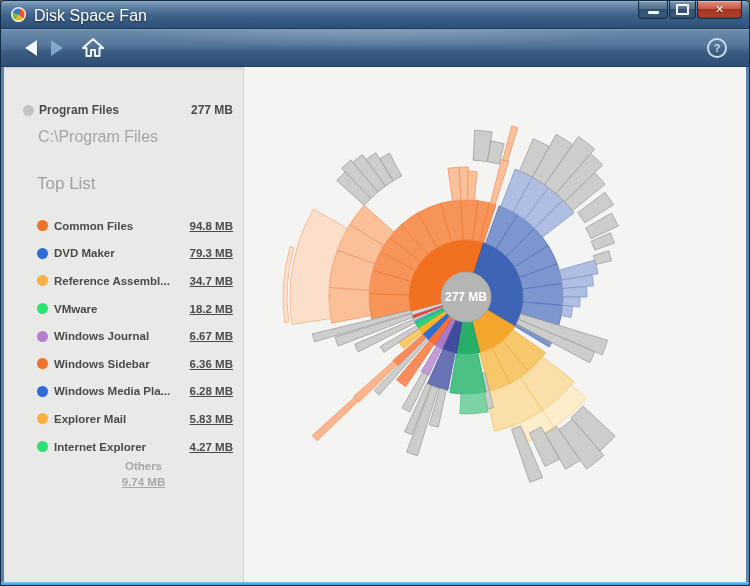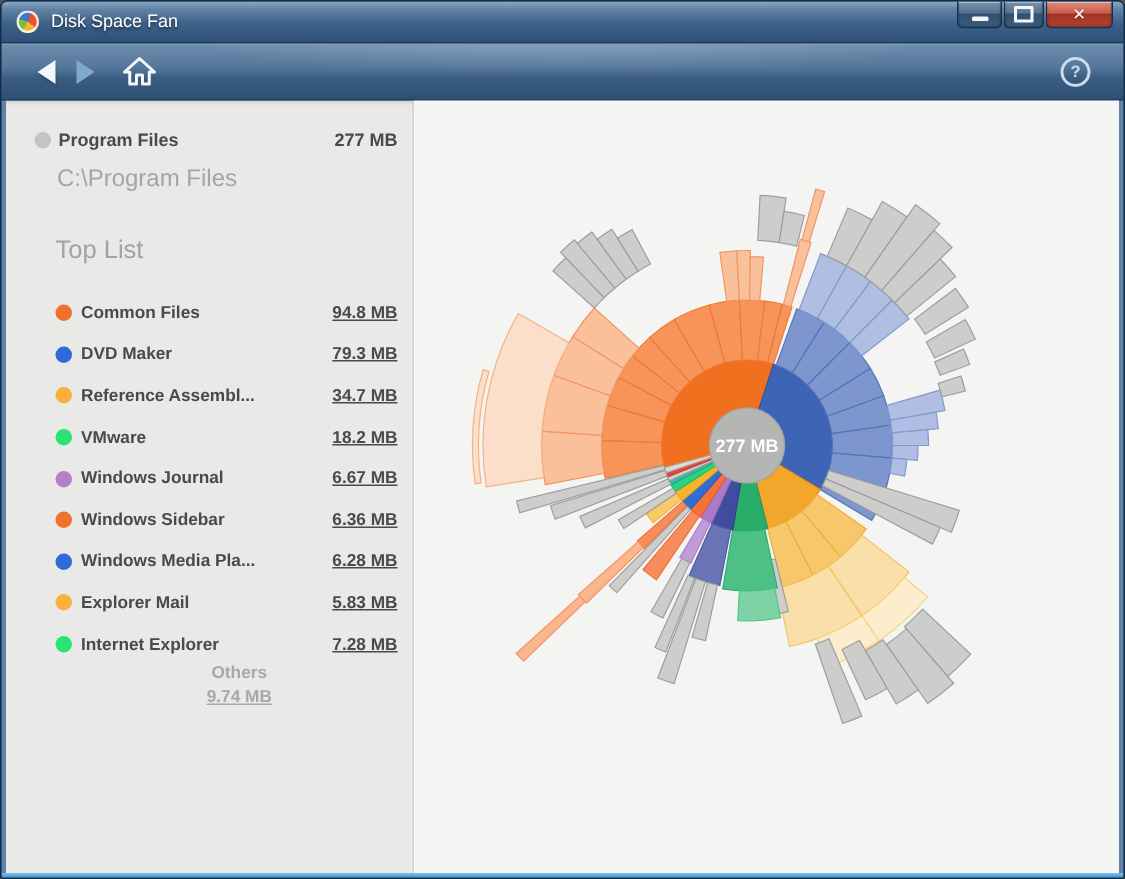--- a/index.html
+++ b/index.html
@@ -5,21 +5,21 @@
   html,body{margin:0;padding:0;background:#555;font-family:"Liberation Sans","DejaVu Sans",sans-serif;}
   #win{position:relative;width:748px;height:584px;border:1px solid #122B44;border-radius:5px 5px 2px 2px;
        overflow:hidden;background:#33587F;}
   
   #titlebar{position:relative;height:27px;
     background:linear-gradient(180deg,#8AA8C3 0%,#5F82A4 20%,#3D6189 55%,#2E5078 100%);
     border-bottom:1px solid #1B3A5A;}
   #appicon{position:absolute;left:10px;top:6px;width:15px;height:15px;border-radius:50%;
     background:conic-gradient(from 20deg,#E8542D 0 30%,#F2B431 30% 52%,#7BBF3C 52% 74%,#3E78C8 74% 100%);
     box-shadow:inset 0 0 0 1.5px rgba(255,255,255,.85);}
-  #title{position:absolute;left:33px;top:6px;color:#FFFFFF;font-size:12px;text-shadow:0 1px 2px rgba(0,0,0,.55);}
+  #title{position:absolute;left:33px;top:6px;color:#FFFFFF;font-size:16px;text-shadow:0 1px 2px rgba(0,0,0,.55);}
   .winbtns{position:absolute;top:0;right:7px;display:flex;}
   .wbtn{height:18px;border:1px solid #14304C;border-top:none;border-radius:0 0 4px 4px;margin-left:1px;
     box-shadow:inset 0 1px 0 rgba(255,255,255,.4), inset 0 -1px 2px rgba(0,0,0,.25);
     display:flex;align-items:center;justify-content:center;box-sizing:border-box;}
   .wbtn.minmax{width:30px;background:linear-gradient(180deg,#7C95AC 0%,#54718E 45%,#31506E 50%,#3E5F80 100%);}
   .wbtn.max{width:27px;}
   .wbtn.close{width:45px;background:linear-gradient(180deg,#DE9180 0%,#C75C49 45%,#A33321 50%,#B2442E 100%);}
   .glyph-min{width:11px;height:3px;background:#F2F6FA;margin-top:6px;border-radius:1px;}
   .glyph-max{width:9px;height:7px;border:2px solid #F2F6FA;border-radius:1px;}
   .glyph-close{color:#FDF8F6;font-size:11px;font-weight:bold;text-shadow:0 1px 1px rgba(0,0,0,.4);}
@@ -30,22 +30,22 @@
   .tri-left{position:absolute;left:24px;top:10px;width:0;height:0;
     border-top:8px solid transparent;border-bottom:8px solid transparent;border-right:12px solid #F2F7FB;
     filter:drop-shadow(0 1px 1px rgba(0,0,0,.3));}
   .tri-right{position:absolute;left:50px;top:10px;width:0;height:0;
     border-top:8px solid transparent;border-bottom:8px solid transparent;border-left:12px solid #7FA9C9;}
   #homebtn{position:absolute;left:80px;top:7px;width:24px;height:22px;}
   #helpbtn{position:absolute;right:22px;top:8px;width:16px;height:16px;border:2px solid #CBDCEC;border-radius:50%;
     color:#CBDCEC;font-size:11px;font-weight:bold;text-align:center;line-height:16px;}
   
   #content{display:flex;height:515px;border-left:3px solid #5E83A8;border-right:3px solid #5E83A8;}
-  #sidebar{width:272px;background:#E9E9E7;border-right:1px solid #D2D2D0;box-shadow:inset 0 3px 3px -2px rgba(0,0,0,.15);
-    padding-top:14px;box-sizing:border-box;flex:none;}
+  #sidebar{width:240px;background:#E9E9E7;border-right:1px solid #D2D2D0;box-shadow:inset 0 3px 3px -2px rgba(0,0,0,.15);
+    padding-top:31px;box-sizing:border-box;flex:none;}
   #main{flex:1;background:#F4F4F2;position:relative;overflow:hidden;}
   #bottombar{height:4px;background:linear-gradient(180deg,#7FC2EA,#44A0DE 60%,#3B92CF);}
   
   .rootrow{display:flex;align-items:center;height:24px;padding:0 10px 0 19px;}
   .rootdot{width:11px;height:11px;border-radius:50%;background:#C4C4C2;flex:none;margin-right:5px;}
   .rootlbl{font-size:12px;font-weight:bold;color:#4A4A4A;flex:1;}
   .rootval{font-size:12px;font-weight:bold;color:#4A4A4A;}
   .pathrow{padding:6px 10px 0 34px;font-size:16px;color:#A5A5A3;}
   .sectionrow{padding:28px 10px 2px 33px;font-size:17px;color:#A2A2A0;}
   #toplist{margin-top:16px;}
@@ -144,21 +144,21 @@
 
   <div class="li">
     <span class="dot" style="background: rgb(251, 176, 60);"></span>
     <span class="lbl">Explorer Mail</span>
     <span class="val">5.83 MB</span>
   </div>
 
   <div class="li">
     <span class="dot" style="background: rgb(43, 226, 116);"></span>
     <span class="lbl">Internet Explorer</span>
-    <span class="val">7.28 MB</span>
+    <span class="val">4.27 MB</span>
   </div>
 </div>
       <div class="li others">
         <span class="lbl">Others</span>
         <span class="val">9.74 MB</span>
       </div>
     </div>
 
     <div id="main">
       <svg id="fan" width="501" height="515" viewBox="0 0 501 515">

